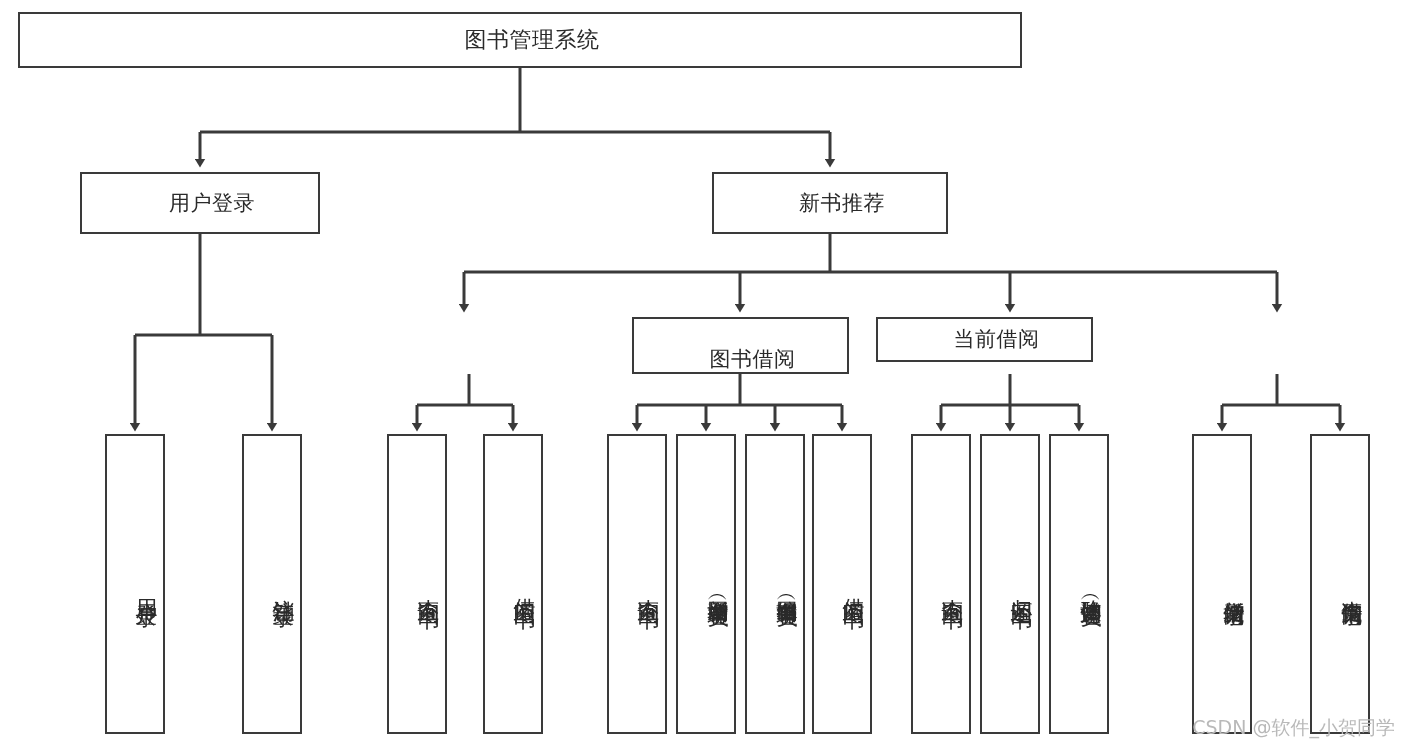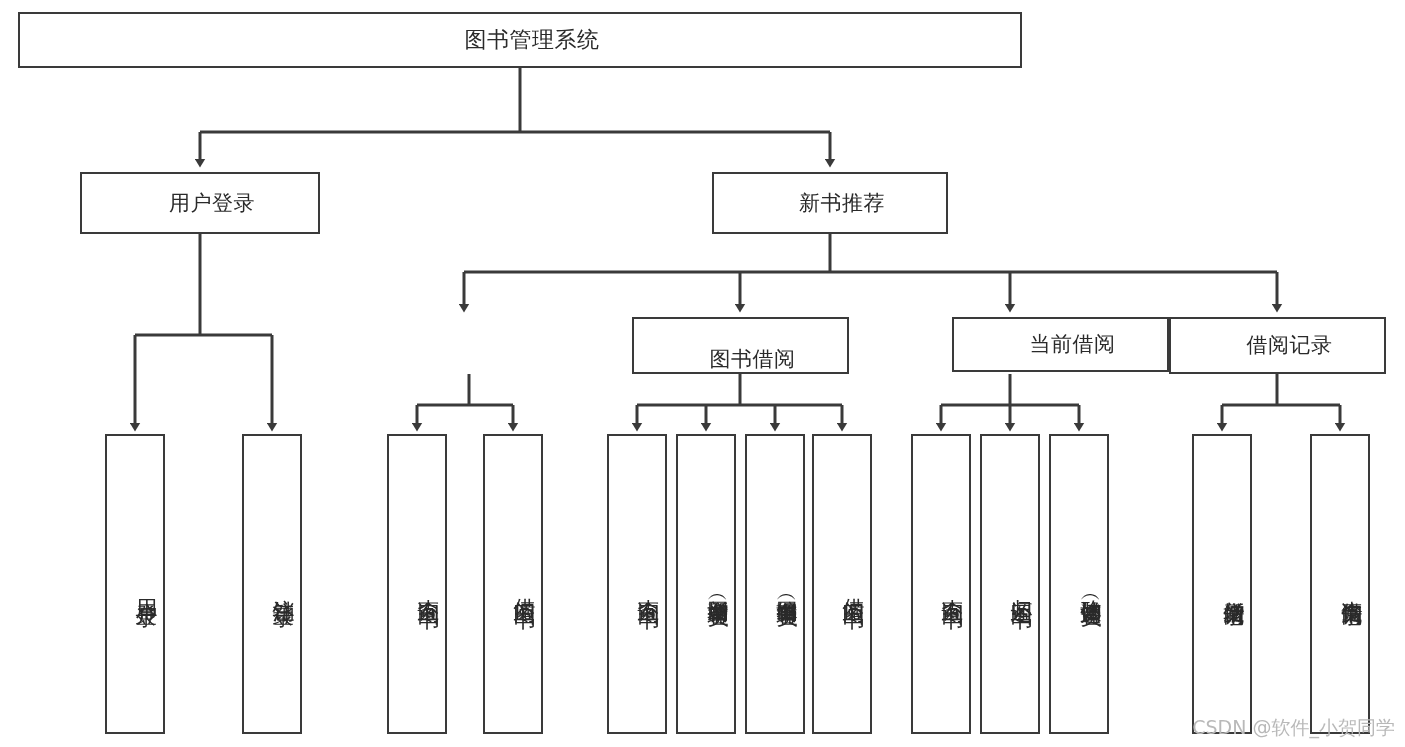--- a/index.html
+++ b/index.html
@@ -143,25 +143,22 @@
   <div class="node h" style="left:80px; top:172px; width:240px; height:62px;">
     <span class="lbl">用户登录</span>
   </div>
   <div class="node h" style="left:712px; top:172px; width:236px; height:62px;">
     <span class="lbl">新书推荐</span>
   </div>
 
   <div class="node h" style="left:632px; top:317px; width:217px; height:57px;align-items:flex-end;">
     <span class="lbl">图书借阅</span>
   </div>
-  <div class="node h" style="left:952px; top:317px; width:217px; height:55px;">
+  <div class="node h" style="left:876px; top:317px; width:217px; height:45px;">
     <span class="lbl">当前借阅</span>
-  </div>
-  <div class="node h" style="left:1169px; top:317px; width:217px; height:57px;">
-    <span class="lbl">借阅记录</span>
   </div>
 
   <div class="node v" style="left:105px; top:434px; width:60px; height:300px;">
     <span class="lbl">用户登录</span>
   </div>
   <div class="node v" style="left:242px; top:434px; width:60px; height:300px;">
     <span class="lbl">注销登录</span>
   </div>
 
   <div class="node v" style="left:387px; top:434px; width:60px; height:300px;">

